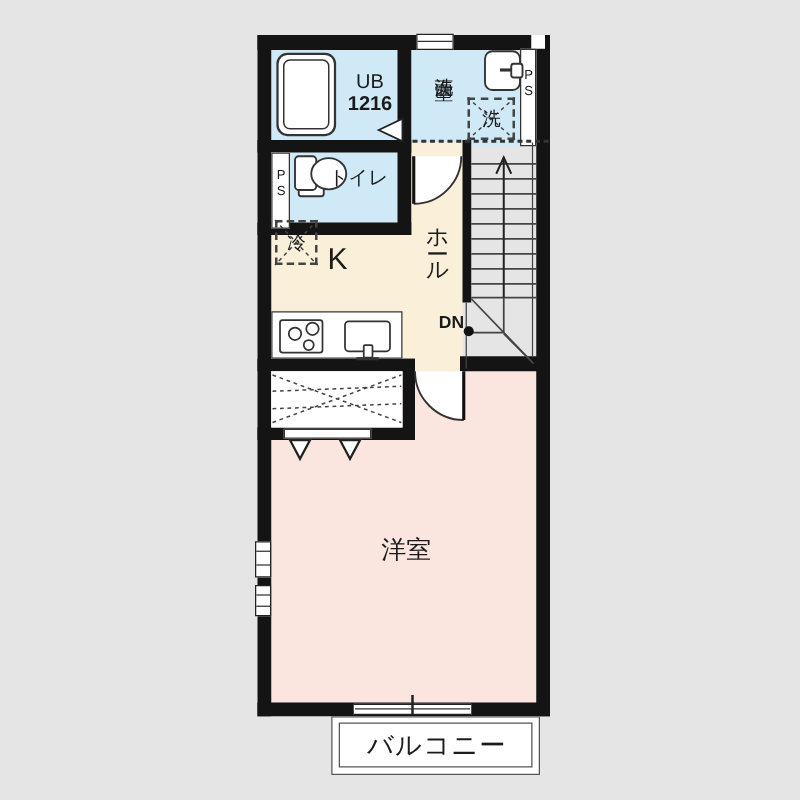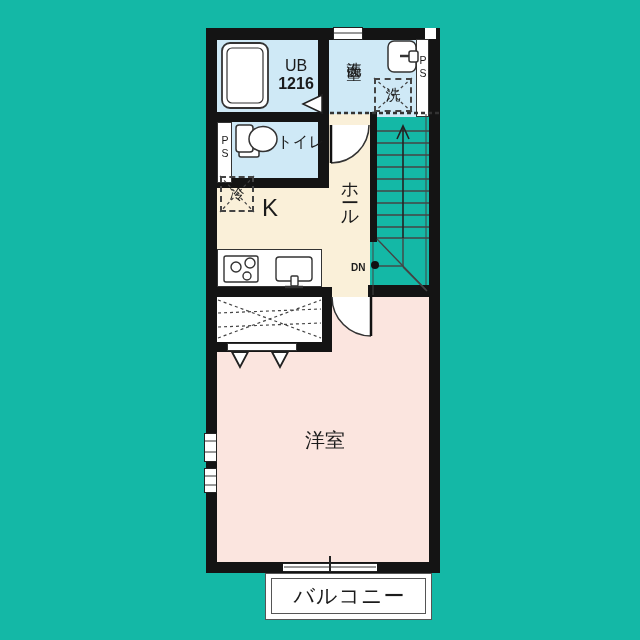--- a/index.html
+++ b/index.html
@@ -1,16 +1,16 @@
 <!DOCTYPE html>
 <html><head>
 <meta charset="utf-8">
 <style>
   html,body{margin:0;padding:0;background:#fff;}
-  #canvas{position:relative;width:640px;height:640px;background:#14b8a6;overflow:hidden;
+  #canvas{position:relative;width:640px;height:640px;background:#e5e5e5;overflow:hidden;
           font-family:"Liberation Sans","DejaVu Sans",sans-serif;color:#1b1b1b;}
   .abs{position:absolute;box-sizing:border-box;}
   .wall{position:absolute;background:#141414;box-sizing:border-box;}
   .floor-wet{background:#cfe9f6;}
   .floor-kh{background:#faf0d9;}
   .floor-room{background:#fbe5df;}
   .whitebox{background:#ffffff;}
   .lbl{position:absolute;color:#1b1b1b;white-space:nowrap;}
   .vtext{writing-mode:vertical-rl;}
   .vupright{writing-mode:vertical-rl;text-orientation:upright;}
@@ -164,23 +164,23 @@
   </svg>
 
   <div class="lbl" style="left:268px;top:57px;width:56px;text-align:center;font-size:16px;line-height:1.15;white-space:normal;">
     <span style="display:block;">UB</span>
     <span style="display:block;font-weight:bold;">1216</span>
   </div>
   <div class="lbl vtext" style="left:344px;top:50px;font-size:15px;letter-spacing:2px;">洗面室</div>
   <div class="lbl center" style="left:374px;top:78px;width:38px;height:34px;font-size:15px;">洗</div>
   <div class="lbl vupright" style="left:417px;top:54px;font-size:10.5px;letter-spacing:1px;">PS</div>
   <div class="lbl vupright" style="left:219px;top:134px;font-size:10.5px;letter-spacing:1px;">PS</div>
-  <div class="lbl" style="left:277px;top:132px;font-size:15.5px;">トイレ</div>
+  <div class="lbl" style="left:263px;top:132px;font-size:15.5px;">トイレ</div>
   <div class="lbl center" style="left:220px;top:176px;width:34px;height:36px;font-size:15px;">冷</div>
   <div class="lbl" style="left:262px;top:194px;font-size:24px;">K</div>
   <div class="lbl vtext" style="left:338px;top:170px;font-size:18px;letter-spacing:3px;">ホール</div>
-  <div class="lbl" style="left:351px;top:262px;font-size:10px;font-weight:bold;">DN</div>
+  <div class="lbl" style="left:351px;top:249px;font-size:14px;font-weight:bold;">DN</div>
   <div class="lbl" style="left:238px;top:429px;width:174px;text-align:center;font-size:20px;line-height:1.15;white-space:normal;">
     <span style="display:block;">洋室</span>
   </div>
   <div class="lbl center" style="left:265px;top:573px;width:169px;height:45px;font-size:21px;letter-spacing:1px;">バルコニー</div>
 
 </div>
 
 </body></html>

